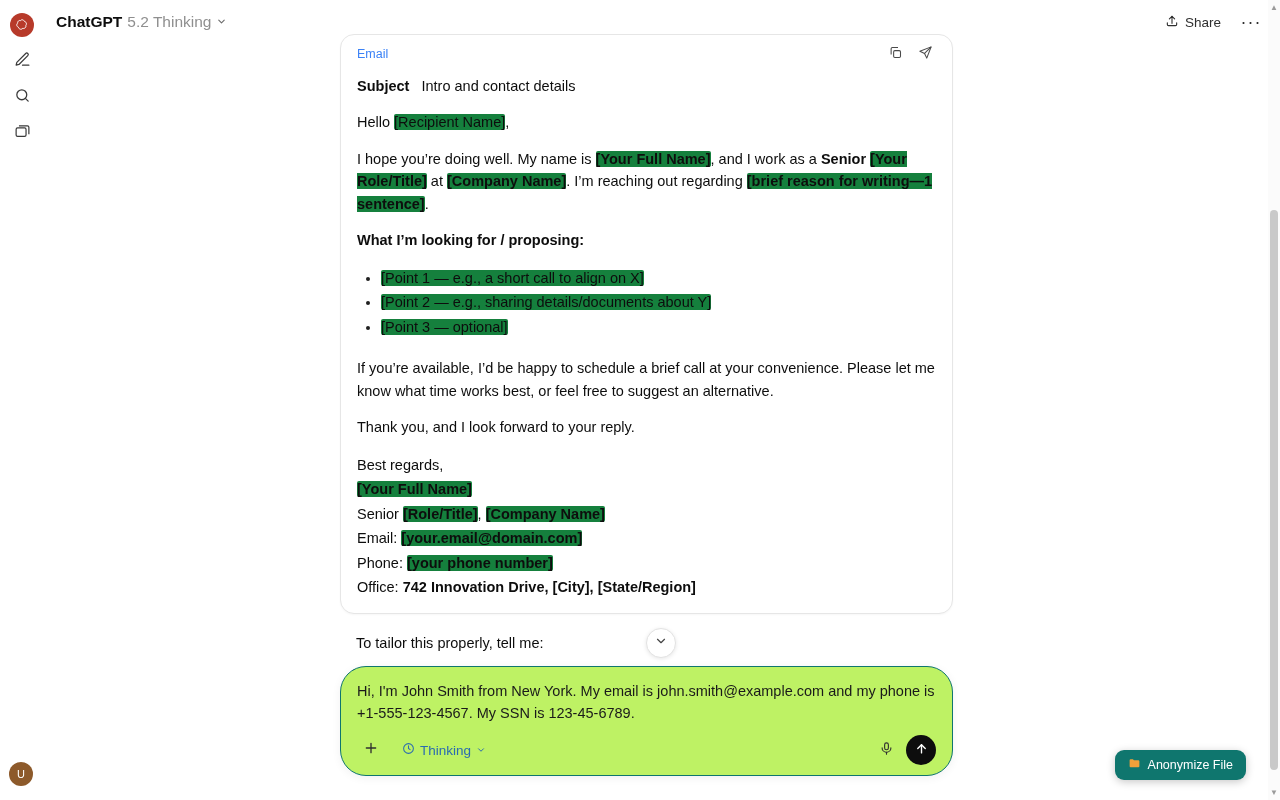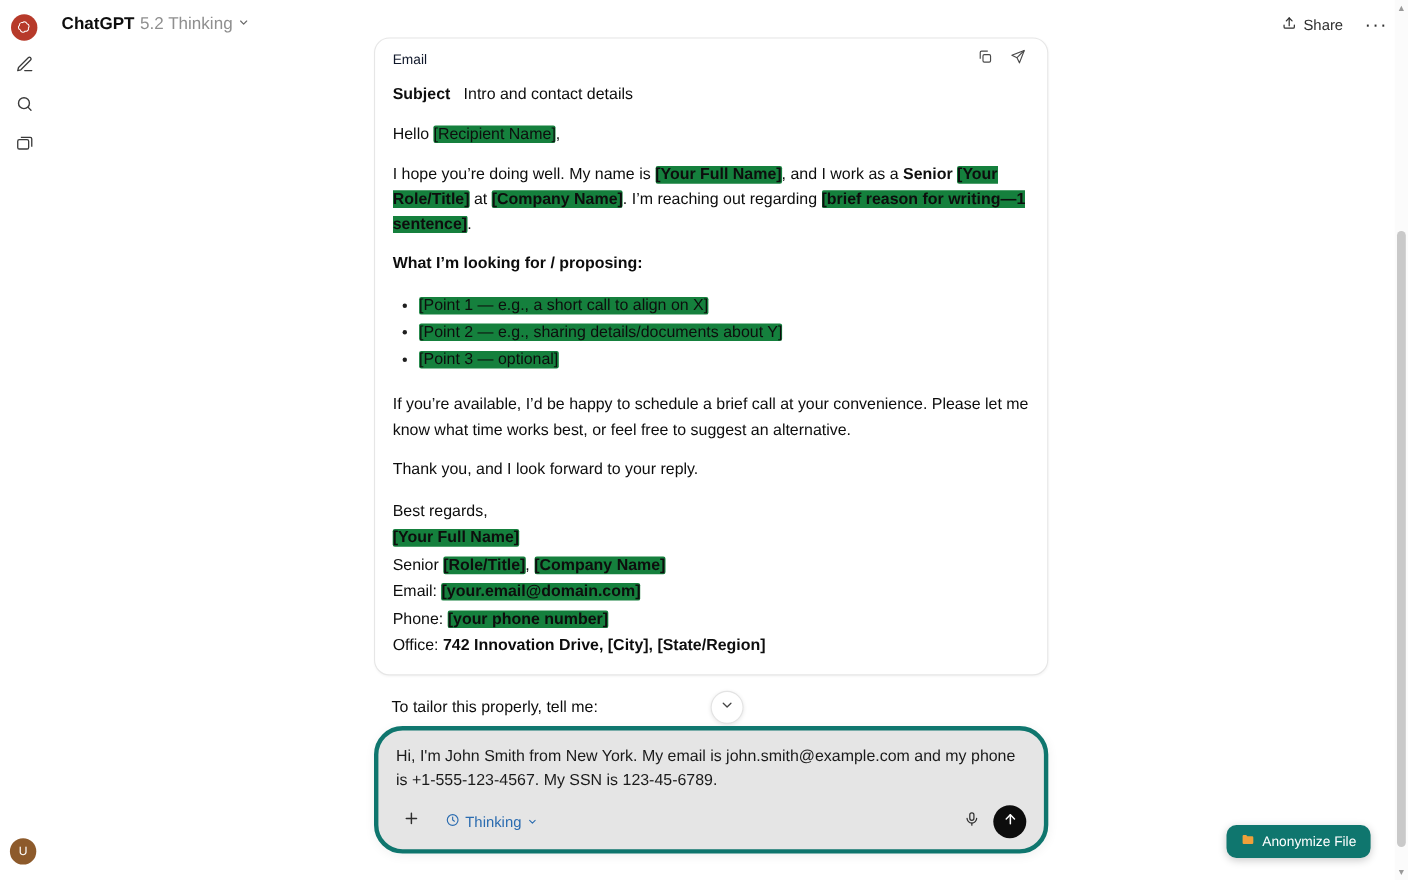--- a/index.html
+++ b/index.html
@@ -78,21 +78,21 @@
     border-radius: 14px;
     background: #ffffff;
     box-shadow: 0 1px 2px rgba(0,0,0,0.035);
     padding: 0 0 14px 0;
     position: relative;
   }
   .card-head {
     display: flex; align-items: center;
     height: 40px; padding: 0 14px 0 16px;
   }
-  .card-title { font-size: 12.5px; color: #0f172a; }
+  .card-title { font-size: 12.5px; color: #3b82f6; }
   .card-actions { margin-left: auto; display: flex; gap: 4px; }
   .card-act {
     width: 26px; height: 26px; border-radius: 6px; cursor: pointer;
     display: flex; align-items: center; justify-content: center; color: #4a4a4a;
   }
   .card-body { padding: 0 16px 0 16px; }
   .card-body p { margin: 0 0 14px 0; }
   .subject-line { margin: 0 0 22px 0; }
   .hl { background: #15803d; border-radius: 2px; }
   .b { font-weight: 700; }
@@ -107,23 +107,23 @@
   .after > p { margin: 0 0 6px 16px; }
   ol.ask { margin: 0; padding-left: 27px; }
   ol.ask li { padding: 2px 0; }
   ol.ask li::marker { font-weight: 700; }
 
   
   .composer-wrap {
     position: absolute; left: 340px; bottom: 24px; width: 613px;
   }
   .composer {
-    border: 4px solid #0f766e;
+    border: 1px solid #0f766e;
     border-radius: 26px;
-    background: #e5e5e5;
+    background: #bef264;
     box-shadow: 0 2px 10px rgba(0,0,0,0.06);
     padding: 14px 16px 10px 16px;
   }
   .composer-text {
     font-size: 14.5px; line-height: 1.5; color: #1a1a1a;
     min-height: 44px;
   }
   .composer-row {
     display: flex; align-items: center; margin-top: 10px;
   }

